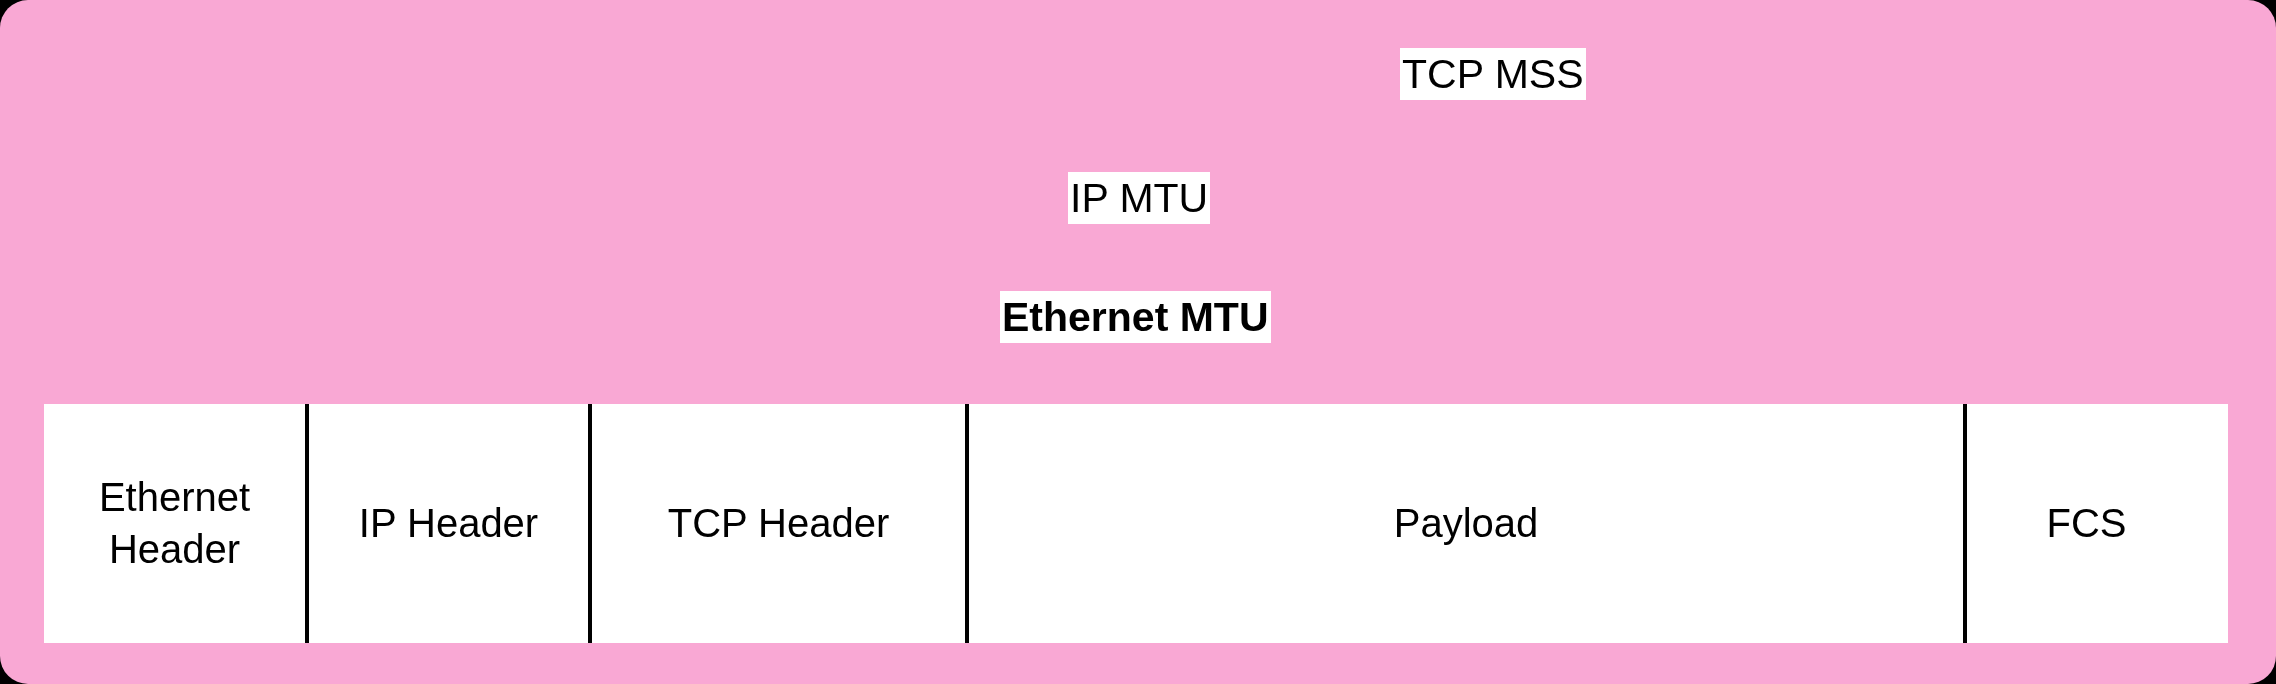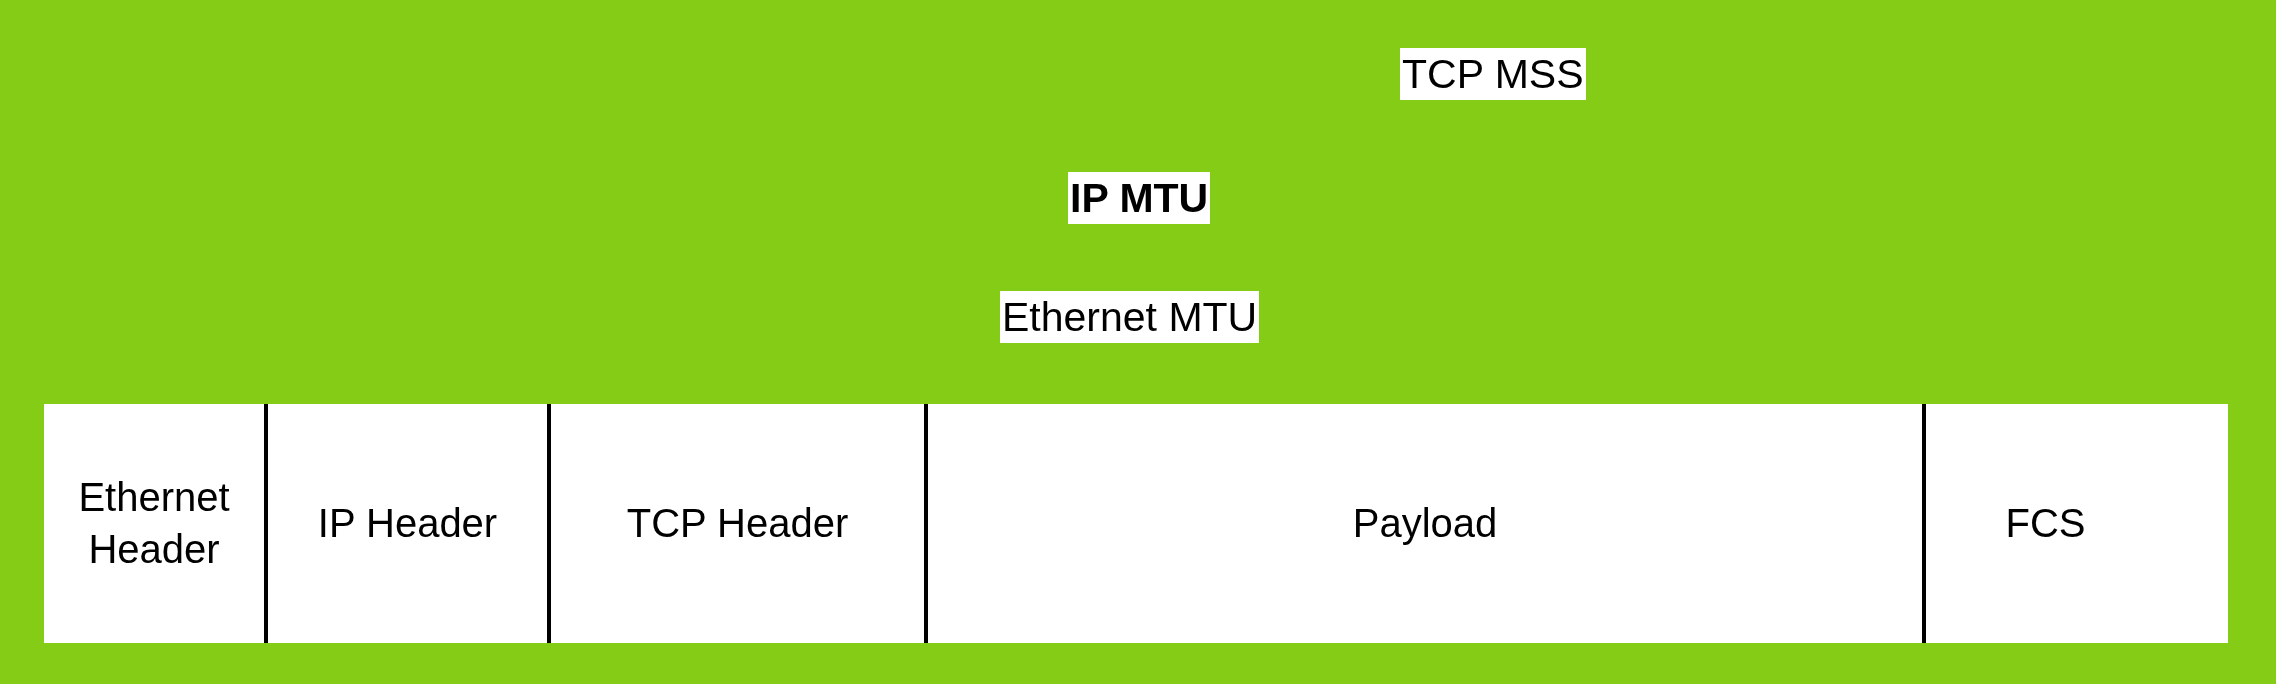--- a/index.html
+++ b/index.html
@@ -4,23 +4,24 @@
 <style>
   html, body {
     margin: 0;
     padding: 0;
     background: #000000;
   }
   #canvas {
     position: relative;
     width: 2276px;
     height: 684px;
-    background: #84cc16;
+    background: #f9a8d4;
     overflow: hidden;
     font-family: "Liberation Sans", sans-serif;
+    border-radius: 28px;
   }
 
   
   .span-label {
     position: absolute;
     background: #ffffff;
     color: #000000;
     font-size: 41px;
     line-height: 52px;
     height: 52px;
@@ -30,25 +31,25 @@
     text-align: center;
     letter-spacing: 0px;
   }
   #label-tcp-mss {
     left: 1400px;
     top: 48px;
   }
   #label-ip-mtu {
     left: 1068px;
     top: 172px;
-    font-weight: bold;
   }
   #label-ethernet-mtu {
     left: 1000px;
     top: 291px;
+    font-weight: bold;
   }
 
   
   #packet-bar {
     position: absolute;
     left: 44px;
     top: 404px;
     width: 2184px;
     height: 239px;
     background: #ffffff;
@@ -71,21 +72,21 @@
   }
   .packet-cell:last-child {
     border-right: none;
   }
   .cell-label {
     padding: 0 6px;
     white-space: pre-line;
   }
 
   
-  #cell-ethernet-header { width: 224px; }
+  #cell-ethernet-header { width: 265px; }
   #cell-ip-header       { width: 283px; }
   #cell-tcp-header      { width: 377px; }
   #cell-payload         { width: 998px; }
   #cell-fcs             { width: 239px; }
 </style>
 </head>
 <body>
 
 <div id="canvas">
 

